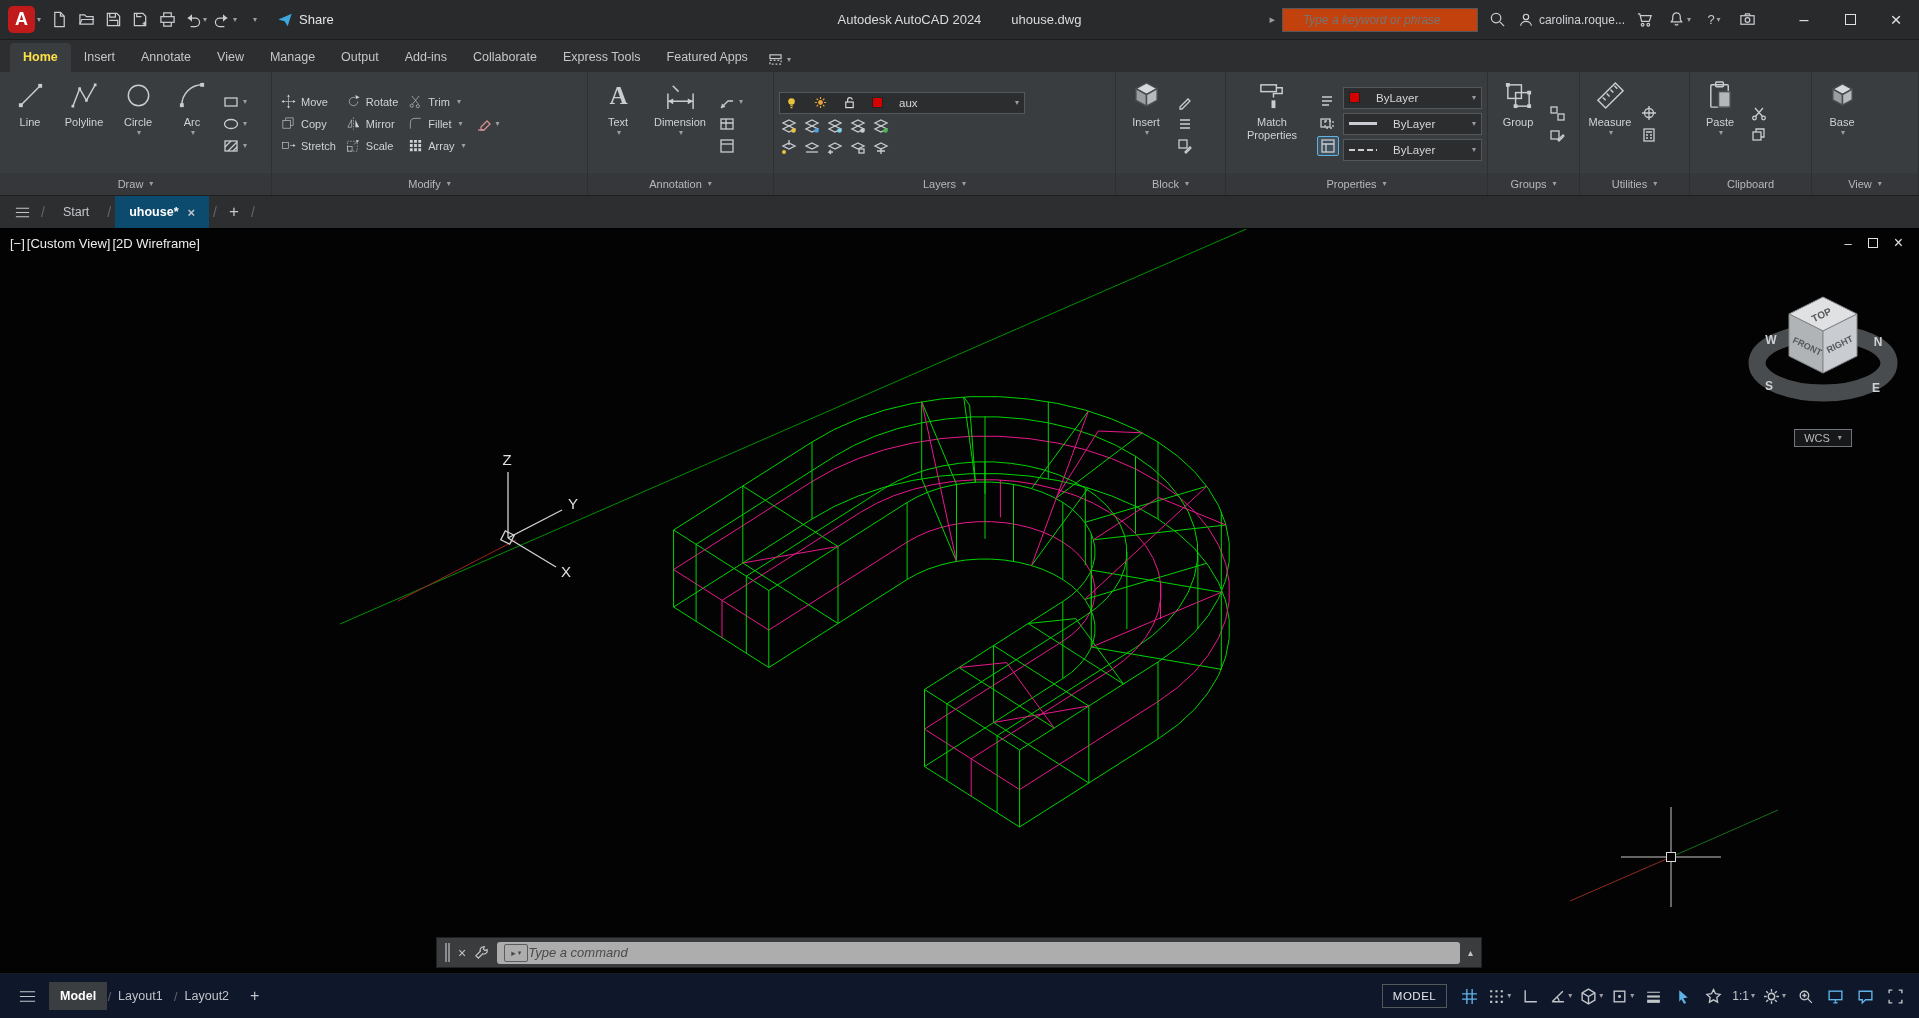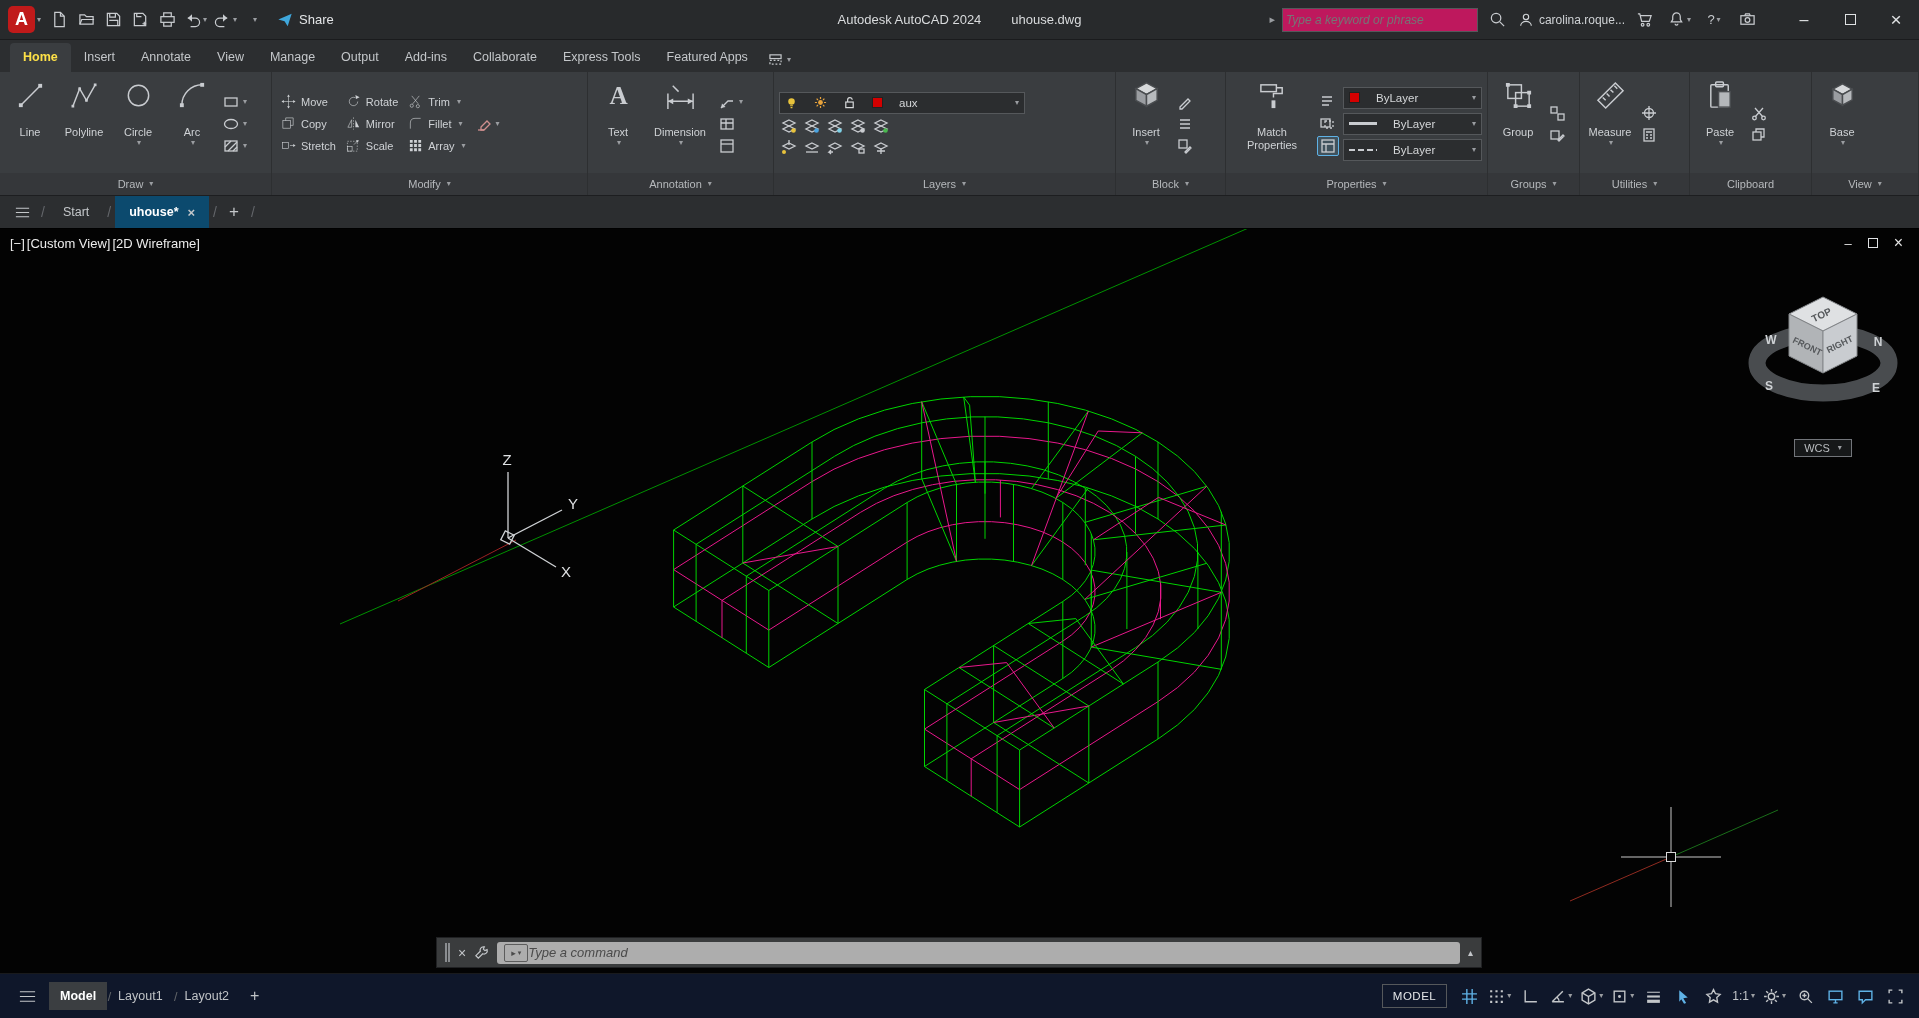--- a/index.html
+++ b/index.html
@@ -16,22 +16,22 @@
 .logo{width:27px;height:27px;background:#c01a1a;border-radius:5px;color:#fff;font-weight:bold;
   font-size:18px;display:flex;align-items:center;justify-content:center}
 .qat{display:flex;align-items:center;gap:1px;margin-left:5px}
 .tbtn{height:28px;min-width:26px;display:flex;align-items:center;justify-content:center;
   color:#c9ccd0;font-size:13px;border-radius:3px;padding:0 3px}
 .tbtn svg.ic{width:17px;height:17px}
 .share{display:flex;align-items:center;gap:6px;margin-left:10px;color:#e4e6e8;font-size:13px}
 .tb-center{position:absolute;left:50%;transform:translateX(-50%);display:flex;gap:30px;
   font-size:13px;color:#d9dbdd;white-space:nowrap}
 .tb-right{margin-left:auto;display:flex;align-items:center;gap:7px}
-.searchbox{display:flex;align-items:center;background:#be185d;border:1px solid #55585b;
-  height:24px;width:196px;padding:0 3px}
+.searchbox{display:flex;align-items:center;background:#c2410c;border:1px solid #55585b;
+  height:24px;width:196px;padding:0 20px}
 .searchbox input{background:transparent;border:none;outline:none;color:#cfd2d5;
   font-style:italic;font-size:12px;width:100%;font-family:inherit}
 .user{display:flex;align-items:center;gap:5px;font-size:12px;color:#cfd2d5}
 .winbtns{display:flex;margin-left:14px}
 .winbtn{width:46px;height:40px;display:flex;align-items:center;justify-content:center;color:#dfe1e3;font-size:16px}
 .maxbox{width:11px;height:11px;border:1.4px solid #dfe1e3}
 
 
 .ribbon-tabrow{height:32px;background:#2c2e30;display:flex;align-items:flex-end;padding-left:10px;flex:0 0 auto}
 .rtabs{display:flex;align-items:flex-end}
@@ -41,21 +41,21 @@
 
 
 .ribbon{height:124px;background:#3a3d40;display:flex;border-bottom:1px solid #1d1e20;flex:0 0 auto}
 .panel{display:flex;flex-direction:column;border-right:1px solid #2d2f31;height:100%;flex:0 0 auto}
 .p-body{flex:1;display:flex;align-items:stretch;padding:4px 5px 2px;gap:4px}
 .p-foot{height:22px;display:flex;align-items:center;justify-content:center;font-size:11px;
   color:#b6b9bc;gap:4px;background:#35373a}
 .bigbtn{display:flex;flex-direction:column;align-items:center;justify-content:flex-start;
   padding:4px 3px 0;border-radius:3px;min-width:50px;color:#c9ccd0}
 .bigbtn svg.ic{width:31px;height:31px;stroke-width:1.5;color:#c9ccd0}
-.blabel{font-size:11px;color:#cfd2d5;text-align:center;line-height:1.15;margin-top:15px}
+.blabel{font-size:11px;color:#cfd2d5;text-align:center;line-height:1.15;margin-top:5px}
 .minicol{display:flex;flex-direction:column;justify-content:center;gap:4px}
 .minibtn{display:flex;align-items:center;gap:2px;padding:1px 2px;border-radius:2px;color:#c9ccd0}
 .minibtn svg.ic{width:16px;height:16px}
 .minibtn.active{border:1px solid #5fb2e6;background:rgba(95,178,230,.18)}
 .mod-grid{display:grid;grid-template-columns:auto auto auto;column-gap:2px;row-gap:3px;align-content:center}
 .mod-item{display:flex;align-items:center;gap:5px;font-size:11px;color:#cfd2d5;padding:2px 4px;border-radius:2px}
 .mod-item svg.ic{width:15px;height:15px}
 .combo{display:flex;align-items:center;gap:16px;background:#2b2d2f;border:1px solid #55585b;
   height:22px;padding:0 5px;font-size:11.5px;color:#d5d7d9}
 .swatch{width:11px;height:11px;border:1px solid #222}
@@ -74,21 +74,21 @@
 .fclose{color:#c4c7ca;font-size:13px}
 .fplus{color:#c4c7ca;font-size:17px;padding:0 8px}
 .fthamb{color:#c4c7ca;padding:0 6px;display:flex}
 
 
 .canvas{flex:1;position:relative;background:#030303;overflow:hidden}
 .canvas svg.main{position:absolute;inset:0;width:100%;height:100%}
 .vp-label{position:absolute;left:10px;top:7px;font-size:13px;color:#ececec;display:flex;gap:2px}
 .vp-ctrls{position:absolute;right:16px;top:5px;display:flex;gap:16px;color:#e6e6e6;font-size:13px;align-items:center}
 .viewcube{position:absolute;right:11px;top:44px;width:170px;display:flex;flex-direction:column;align-items:center}
-.wcsbadge{margin-top:16px;border:1px solid #72757a;background:rgba(32,34,36,.7);color:#b9bcbf;
+.wcsbadge{margin-top:6px;border:1px solid #72757a;background:rgba(32,34,36,.7);color:#b9bcbf;
   font-size:11px;padding:2px 9px;display:flex;gap:6px;align-items:center}
 .cmdbar{position:absolute;left:436px;top:708px;width:1046px;height:31px;background:rgba(60,62,64,.96);
   border:1px solid #202123;display:flex;align-items:center;gap:8px;padding:0 8px}
 .cmdgrip{width:5px;height:19px;border-left:2px solid #8a8d90;border-right:2px solid #8a8d90}
 .cmdbtn{color:#c3c6c9;font-size:14px;display:flex;align-items:center}
 .cmdchip{width:24px;height:18px;border:1px solid #8a8d90;border-radius:2px;display:flex;
   align-items:center;justify-content:center;color:#c3c6c9;font-size:9px;gap:2px}
 .cmdfield{flex:1;height:22px;background:#adadad;border-radius:3px;display:flex;align-items:center;padding:0 7px}
 .cmdfield input{flex:1;background:transparent;border:0;outline:0;font-size:13px;font-style:italic;
   color:#4c1d95;font-family:inherit}

